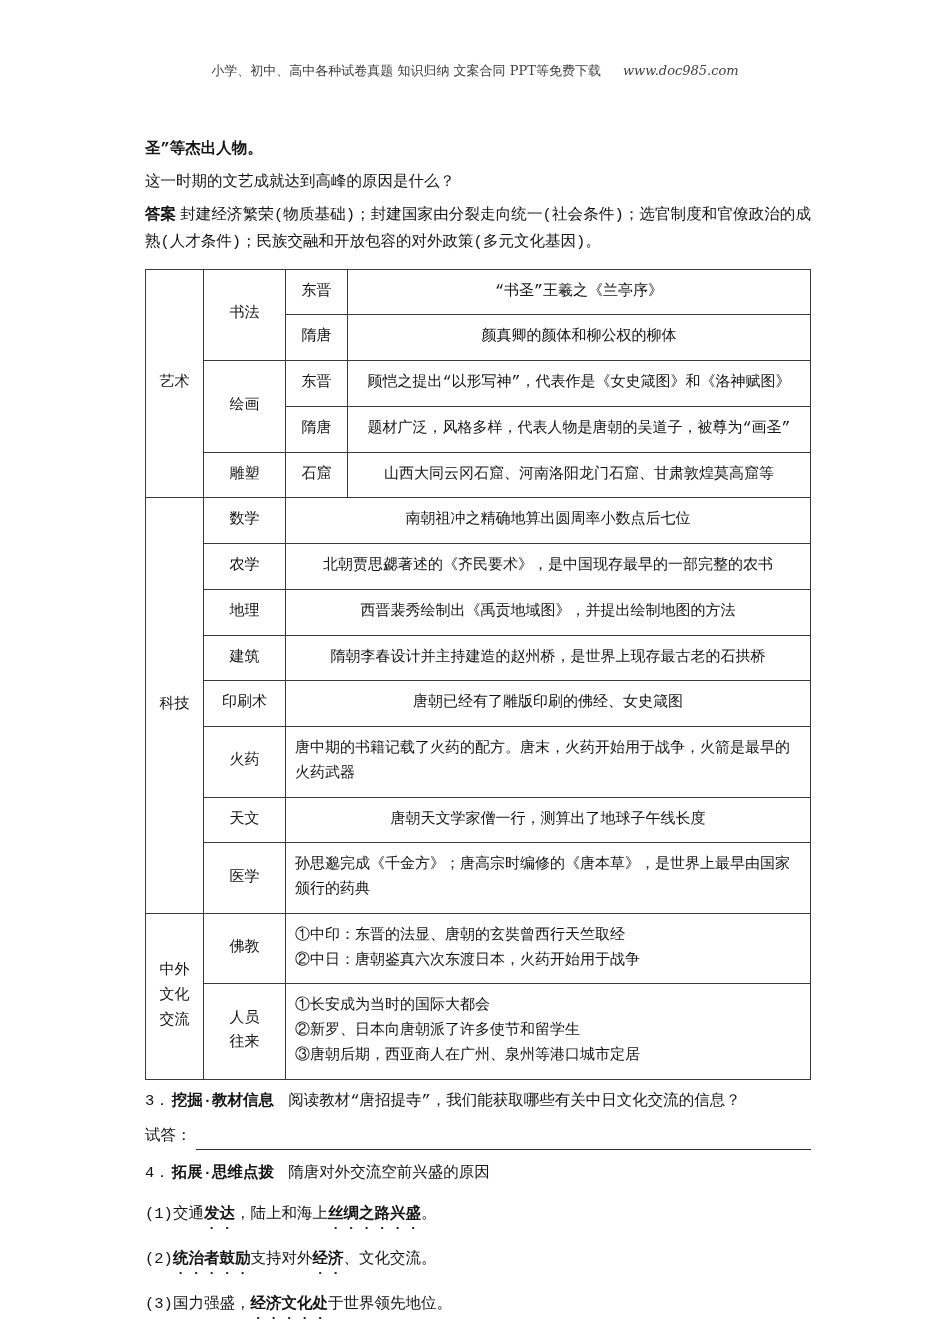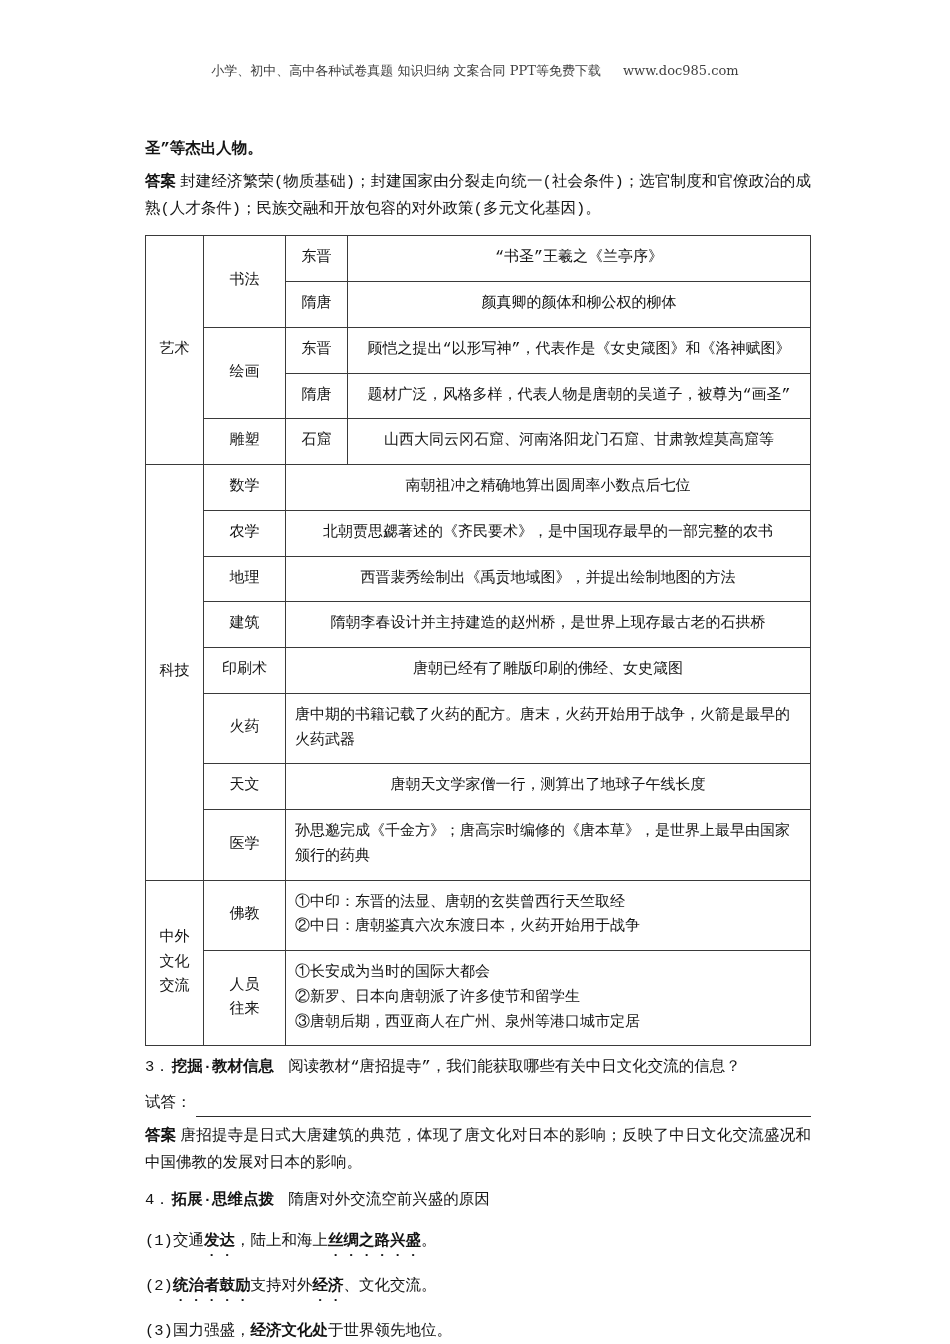--- a/index.html
+++ b/index.html
@@ -6,21 +6,21 @@
   .page {
     width:950px; height:1344px; position:relative; overflow:hidden;
     background:#ffffff; color:#141414;
     font-family:"DejaVu Serif","Liberation Serif",serif;
   }
   .doc-header {
     position:absolute; top:62px; left:0; right:0;
     text-align:center; font-size:13px; color:#3f3f3f;
     font-family:"DejaVu Serif","Liberation Serif",serif;
   }
-  .doc-header .url { margin-left:22px; }
+  .doc-header .url { margin-left:22px;font-style:italic; }
   .content {
     position:absolute; left:145px; top:136px; width:666px;
     font-size:15.5px; line-height:1.75; text-align:justify;font-family:Liberation Mono, monospace;
   }
   p { margin:0; }
   .bold { font-weight:bold; }
   .mt6  { margin-top:6px; }
   .mt10 { margin-top:10px; }
   .mt14 { margin-top:14px; }
   .mt22 { margin-top:8px; }
@@ -54,20 +54,21 @@
 
 <div class="page">
 
   <div class="doc-header">
     <span>小学、初中、高中各种试卷真题 知识归纳 文案合同 PPT等免费下载</span><span class="url">www.doc985.com</span>
   </div>
 
   <div class="content">
 
     <p class="bold">圣”等杰出人物。</p>
+    <p class="mt6">这一时期的文艺成就达到高峰的原因是什么？</p>
     <p class="mt6"><span class="ans-label">答案</span><span>封建经济繁荣(物质基础)；封建国家由分裂走向统一(社会条件)；选官制度和官僚政治的成熟(人才条件)；民族交融和开放包容的对外政策(多元文化基因)。</span></p>
 
     <table class="culture-table">
       <colgroup>
         <col style="width:58px">
           <col style="width:82px">
           <col style="width:62px">
           <col>
       </colgroup>
       <tbody>
@@ -156,21 +157,20 @@
       </tbody>
     </table>
 
     <p class="mt22"><span class="num">3．</span><span class="q-label">挖掘·教材信息</span><span class="gap"></span><span>阅读教材“唐招提寺”，我们能获取哪些有关中日文化交流的信息？</span></p>
 
     <div class="shida-row">
       <span>试答：</span>
       <span class="blank-line"></span>
     </div>
 
-    <p class="mt6"><span class="ans-label">答案</span><span>唐招提寺是日式大唐建筑的典范，体现了唐文化对日本的影响；反映了中日文化交流盛况和中国佛教的发展对日本的影响。</span></p>
 
     <p class="mt10"><span class="num">4．</span><span class="q-label">拓展·思维点拨</span><span class="gap"></span><span>隋唐对外交流空前兴盛的原因</span></p>
 
     <p class="mt14"><span>(1)交通</span><span class="em">发达</span><span>，陆上和海上</span><span class="em">丝绸之路兴盛</span><span>。</span></p>
 
     <p class="mt14"><span>(2)</span><span class="em">统治者鼓励</span><span>支持对外</span><span class="em">经济</span><span>、文化交流。</span></p>
 
     <p class="mt14"><span>(3)国力强盛，</span><span class="em">经济文化处</span><span>于世界领先地位。</span></p>
 
   </div>

